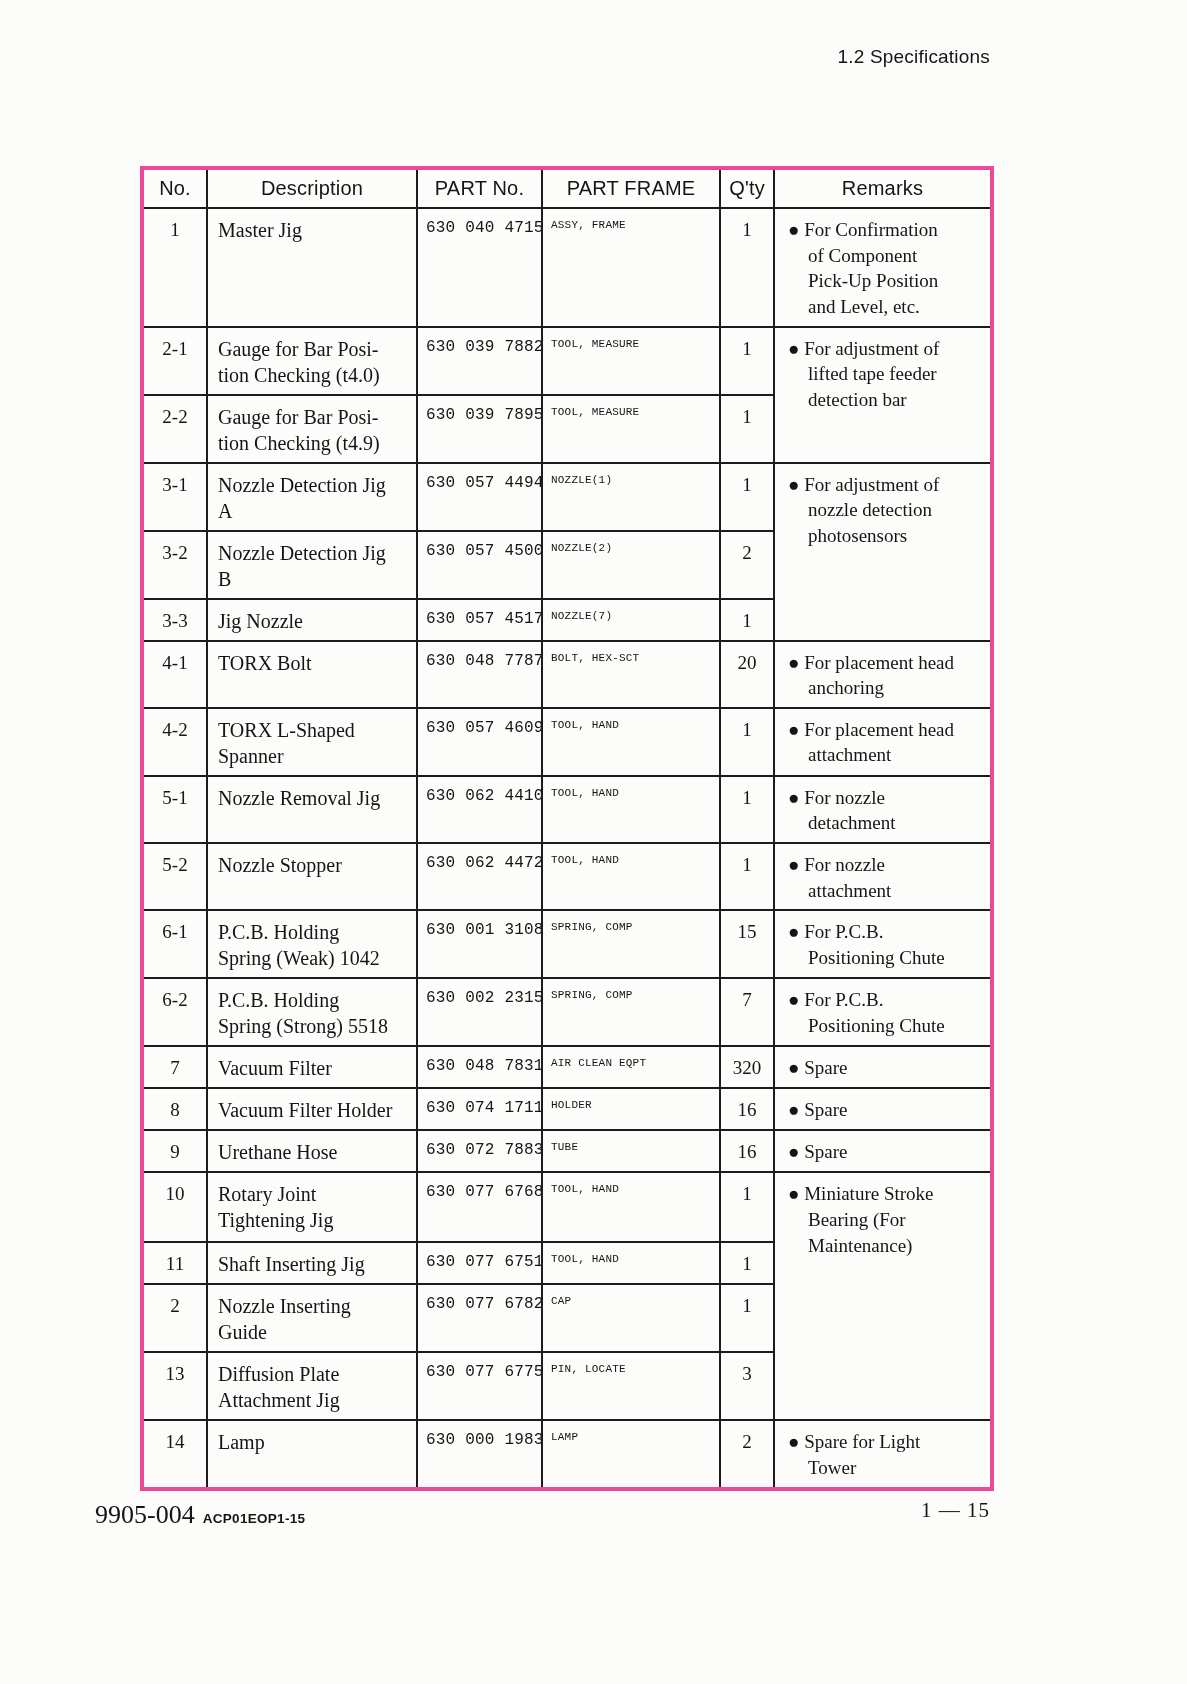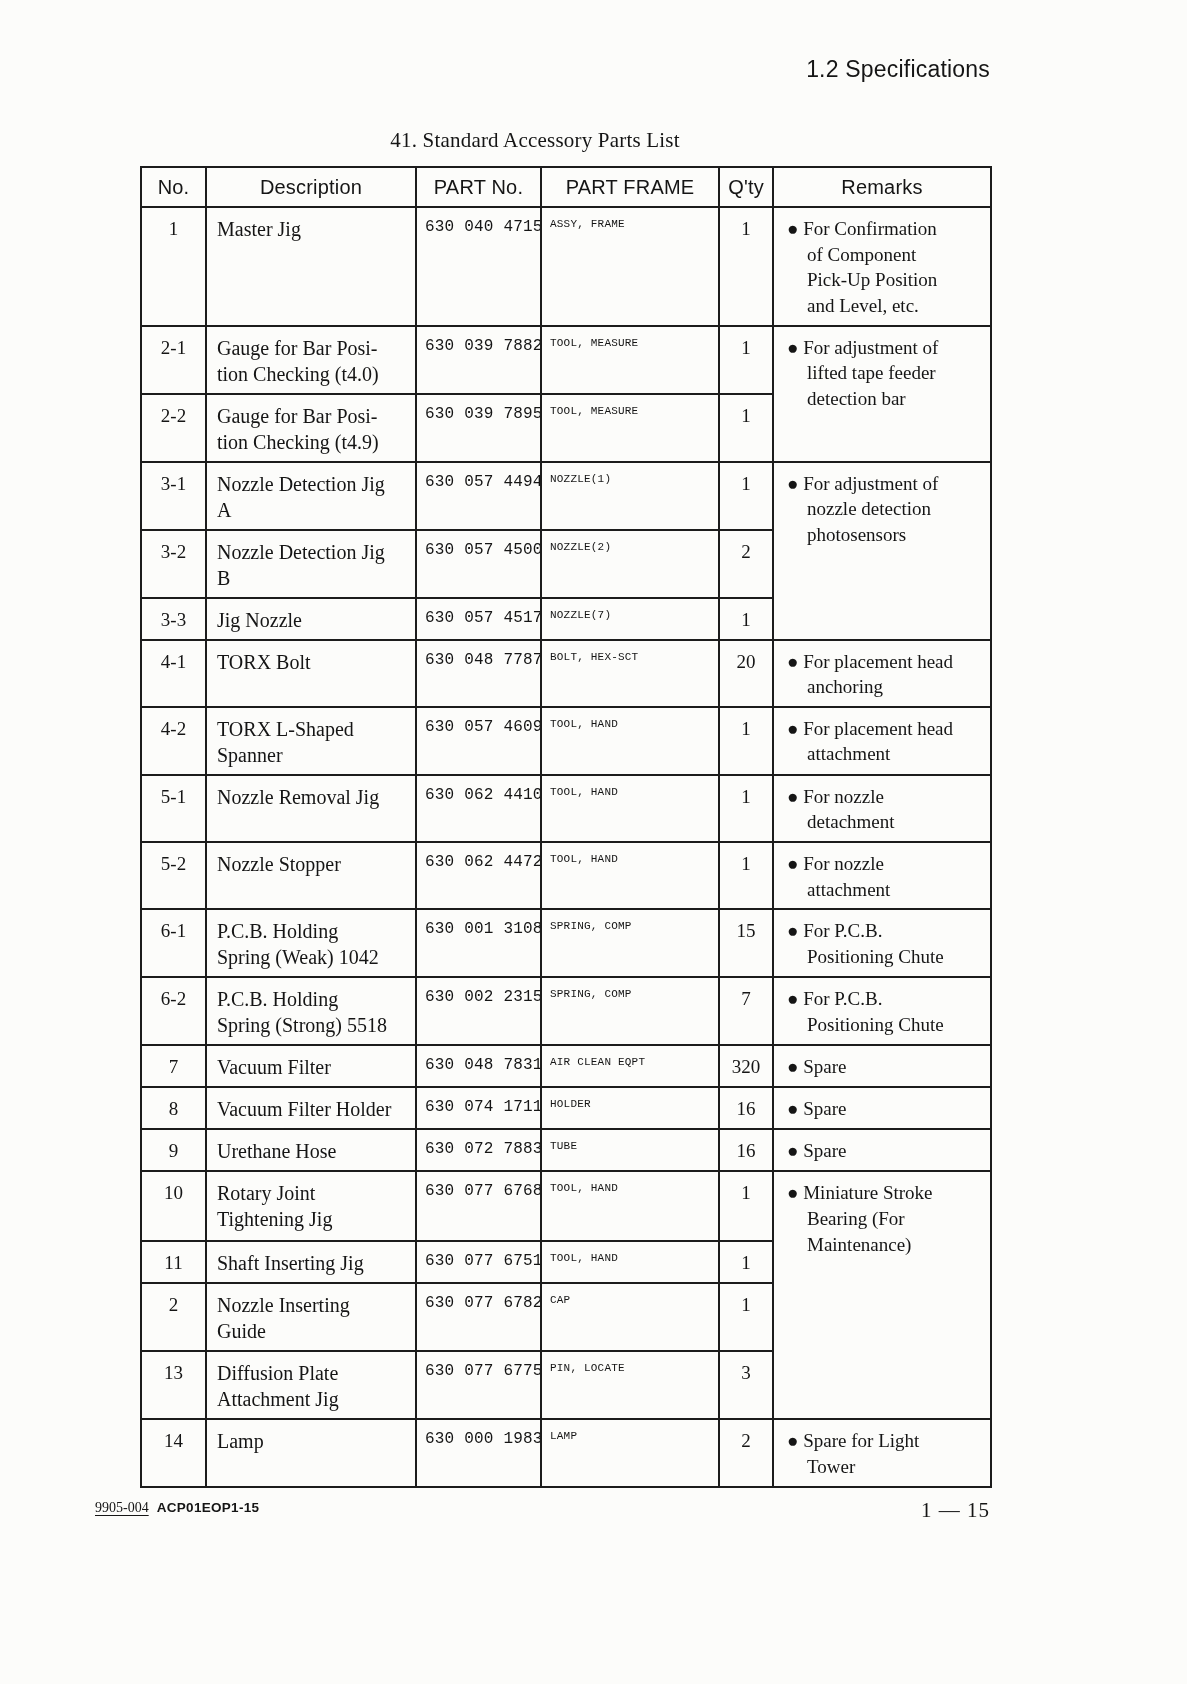--- a/index.html
+++ b/index.html
@@ -6,34 +6,34 @@
   .page{
     position:relative;
     width:1187px;height:1684px;
     background:#fcfcfa;
     margin:0 auto;
     font-family:"Liberation Serif", serif;
     color:#151515;
     overflow:hidden;
   }
   .header-right{
-    position:absolute;top:56px;right:197px;
+    position:absolute;top:46px;right:197px;
     font-family:"Liberation Sans", sans-serif;
-    font-size:23px;letter-spacing:.2px;
+    font-size:19px;letter-spacing:.2px;
   }
   .doc-title{
     position:absolute;top:128px;left:140px;width:790px;
     text-align:center;
     font-size:21px;letter-spacing:.2px;
   }
   table.parts{
     position:absolute;left:140px;top:166px;
     width:850px;
     border-collapse:collapse;
-    border:1px solid #ec4899;
+    border:4px solid #ec4899;
     table-layout:fixed;
   }
   table.parts th, table.parts td{
     border:2px solid #1c1c1c;
     vertical-align:top;
     overflow:hidden;
   }
   table.parts th{
     font-family:"Liberation Sans", sans-serif;
     font-weight:400;
@@ -77,43 +77,41 @@
     line-height:1.35;
     padding:8px 6px 6px 33px;
     text-indent:-20px;
     white-space:pre-line;
   }
   .footer-left{
     position:absolute;left:95px;top:1500px;
     display:flex;align-items:baseline;gap:8px;
   }
   .doc-number{
-    font-size:14px;
-    text-decoration:underline;
+    font-size:26px;
     text-underline-offset:3px;
   }
   .doc-code{
     font-family:"Liberation Sans", sans-serif;
     font-weight:bold;
     font-size:13.5px;
     letter-spacing:.3px;
   }
   .page-number{
     position:absolute;right:197px;top:1498px;
     font-size:21px;letter-spacing:1px;
   }
 </style>
 </head>
 <body>
 
 <div class="page">
 
   <div class="header-right">1.2 Specifications</div>
 
-  <div class="doc-title">41.  Standard Accessory Parts List</div>
 
   <table class="parts">
     <colgroup>
       <col style="width:65px">
         <col style="width:210px">
         <col style="width:125px">
       <col style="width:178px">
         <col style="width:54px">
         <col style="width:218px">
     </colgroup>

